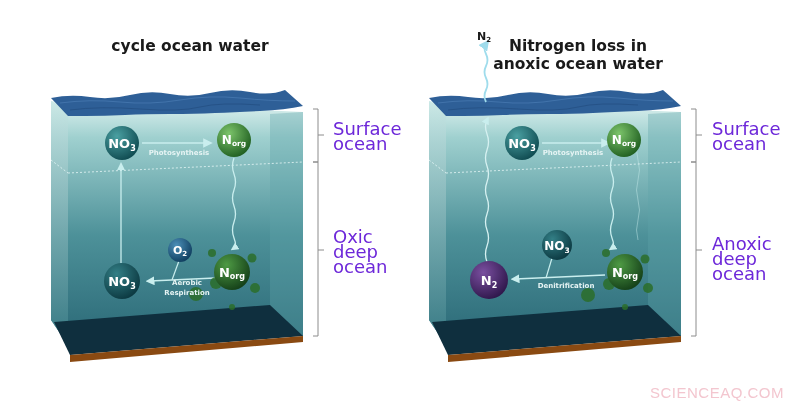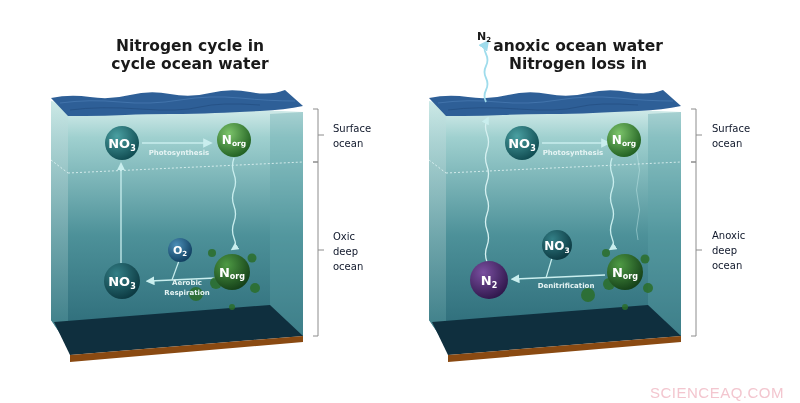--- a/index.html
+++ b/index.html
@@ -3,32 +3,31 @@
 <meta charset="utf-8">
 <style>
   html, body { margin: 0; padding: 0; background: #ffffff; }
   body { width: 800px; height: 403px; position: relative; overflow: hidden; font-family: "DejaVu Sans", sans-serif; }
   .panel { position: absolute; top: 0; width: 400px; height: 403px; }
   .panel-left { left: 0; }
   .panel-right { left: 400px; }
   .title { position: absolute; text-align: center; font-weight: bold; font-size: 15.5px; line-height: 18px; color: #1a1a1a; }
   .panel-left .title { left: 100px; width: 180px; top: 37px; }
   .panel-right .title { left: 88px; width: 180px; top: 37px; }
-  .layer-label { position: absolute; font-size: 10px; line-height: 15px; color: #0f172a; }
+  .layer-label { position: absolute; font-size: 18px; line-height: 15px; color: #6d28d9; }
   svg.diagram { position: absolute; left: 0; top: 0; }
   .node-label { font-family: "DejaVu Sans", sans-serif; font-weight: bold; fill: #ffffff; }
   .proc-label { font-family: "DejaVu Sans", sans-serif; font-weight: bold; fill: #e6f4f4; font-size: 7px; }
   .watermark { position: absolute; right: 16px; top: 384px; font-size: 15px; color: #f3c6cf; letter-spacing: 0.5px; font-family: "Liberation Sans", sans-serif; }
 </style>
 </head>
 <body>
 
 <div class="panel panel-left">
   <div class="title">
-    <div>Nitrogen cycle in</div>
     <div>cycle ocean water</div>
   </div>
 
   <svg class="diagram" width="400" height="403" viewBox="0 0 400 403">
     <defs>
       <linearGradient id="waterL" x1="0" y1="0" x2="0" y2="1">
         <stop offset="0" stop-color="#dff2f0"></stop>
         <stop offset="0.15" stop-color="#9fd0cf"></stop>
         <stop offset="0.55" stop-color="#4d9199"></stop>
         <stop offset="1" stop-color="#2a6876"></stop>
@@ -133,22 +132,22 @@
   </div>
   <div class="layer-label" style="left:333px; top:229px;">
     <div>Oxic</div>
     <div>deep</div>
     <div>ocean</div>
   </div>
 </div>
 
 <div class="panel panel-right">
   <div class="title">
+    <div>Nitrogen loss in</div>
     <div>anoxic ocean water</div>
-    <div>Nitrogen loss in</div>
   </div>
 
   <svg class="diagram" width="400" height="403" viewBox="0 0 400 403">
     <defs>
       <linearGradient id="waterR" x1="0" y1="0" x2="0" y2="1">
         <stop offset="0" stop-color="#dff2f0"></stop>
         <stop offset="0.15" stop-color="#9fd0cf"></stop>
         <stop offset="0.55" stop-color="#4d9199"></stop>
         <stop offset="1" stop-color="#2a6876"></stop>
       </linearGradient>
@@ -244,20 +243,20 @@
       <line x1="296" y1="135" x2="302" y2="135"></line>
       <polyline points="291,162 296,162 296,336 291,336"></polyline>
       <line x1="296" y1="250" x2="302" y2="250"></line>
     </g>
   </svg>
 
   <div class="layer-label" style="left:312px; top:121px;">
     <div>Surface</div>
     <div>ocean</div>
   </div>
-  <div class="layer-label" style="left:312px; top:228px;">
+  <div class="layer-label" style="left:312px; top:236px;">
     <div>Anoxic</div>
     <div>deep</div>
     <div>ocean</div>
   </div>
 </div>
 
 <div class="watermark">SCIENCEAQ.COM</div>
 
 </body></html>

